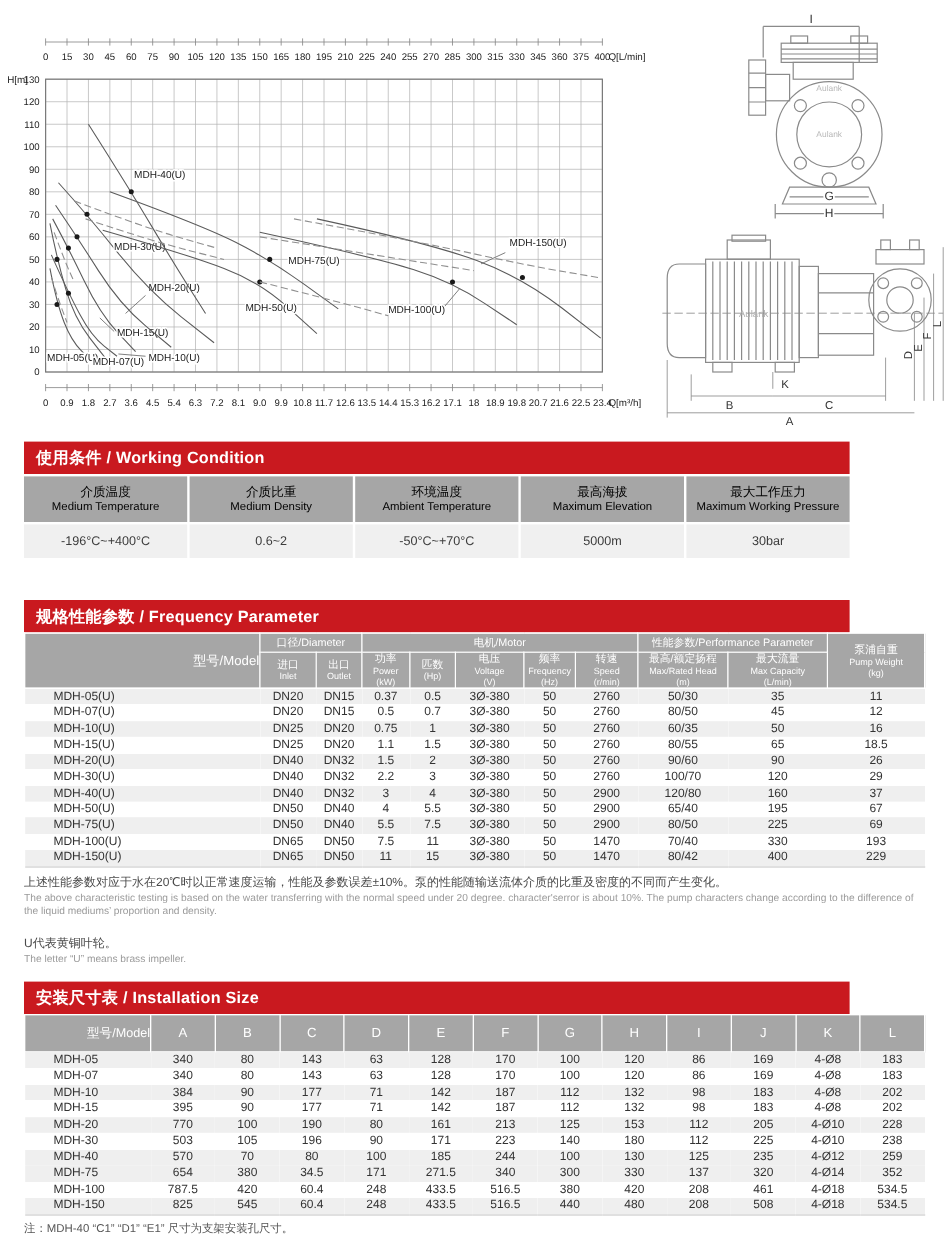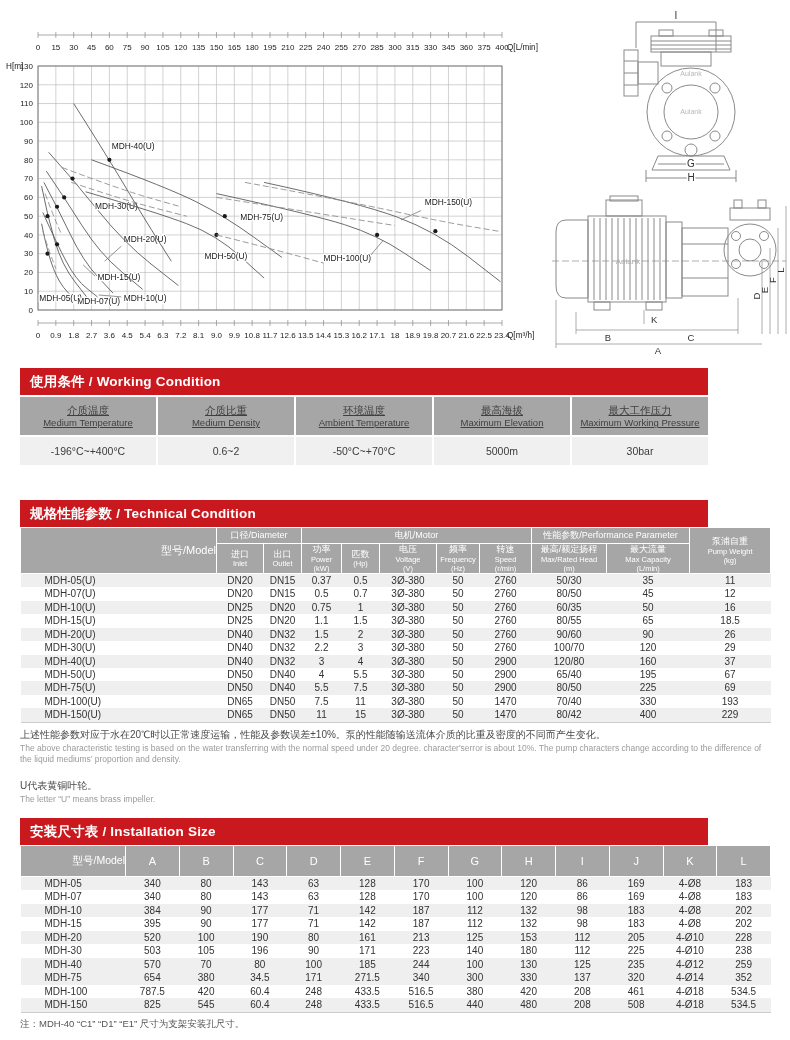--- a/index.html
+++ b/index.html
@@ -7,21 +7,21 @@
         font-family:"Liberation Sans", sans-serif;color:#333;}
   .fig{position:absolute;}
   .sec{position:absolute;left:20px;width:688px;}
   #sec-wc{top:368px;}
   #sec-tech{top:500px;}
   #sec-install{top:818px;}
   .redbar{background:#c9191f;color:#fff;font-size:13.5px;font-weight:bold;
           padding:5px 0 4px 10px;letter-spacing:.2px;}
   
   .wc-grid{display:grid;grid-template-columns:repeat(5,1fr);gap:2px;margin-top:2px;}
-  .wc-hcell{background:#a6a6a6;color:#404040;text-align:center;padding:6px 2px 5px 2px;line-height:1.35;text-decoration:underline;}
+  .wc-hcell{background:#a6a6a6;color:#000000;text-align:center;padding:6px 2px 5px 2px;line-height:1.35;}
   .wc-hcell .zh{font-size:10.5px;}
   .wc-hcell .en{font-size:9.5px;}
   .wc-vcell{background:#f0f0f0;color:#3c3c3c;text-align:center;font-size:10.5px;padding:8px 0;}
   
   table{border-collapse:collapse;table-layout:fixed;width:750px;margin-top:0;}
   th{background:#a6a6a6;color:#fff;font-weight:normal;border:1px solid #fff;padding:0;vertical-align:middle;text-align:center;}
   th .zh{font-size:9px;line-height:1.2;}
   th .en{font-size:7.5px;line-height:1.2;}
   th .unit{font-size:7.5px;line-height:1.2;}
   th.grp{font-size:9px;height:15px;}
@@ -384,21 +384,21 @@
     <div class="wc-grid" id="wc-values">
         <div class="wc-vcell">-196°C~+400°C</div>
         <div class="wc-vcell">0.6~2</div>
         <div class="wc-vcell">-50°C~+70°C</div>
         <div class="wc-vcell">5000m</div>
         <div class="wc-vcell">30bar</div>
       </div>
   </section>
 
   <section class="sec" id="sec-tech">
-    <div class="redbar">规格性能参数 / Technical Condition</div>
+    <div class="redbar">规格性能参数 / Frequency Parameter</div>
     <table id="tech-table">
         <colgroup>
           <col style="width:196px">
           <col style="width:47px">
           <col style="width:38px">
           <col style="width:40px">
           <col style="width:38px">
           <col style="width:57px">
           <col style="width:43px">
           <col style="width:52px">
@@ -708,21 +708,21 @@
             <td>187</td>
             <td>112</td>
             <td>132</td>
             <td>98</td>
             <td>183</td>
             <td>4-Ø8</td>
             <td>202</td>
           </tr>
           <tr class="alt">
             <td class="model">MDH-20</td>
-            <td>520</td>
+            <td>770</td>
             <td>100</td>
             <td>190</td>
             <td>80</td>
             <td>161</td>
             <td>213</td>
             <td>125</td>
             <td>153</td>
             <td>112</td>
             <td>205</td>
             <td>4-Ø10</td>

